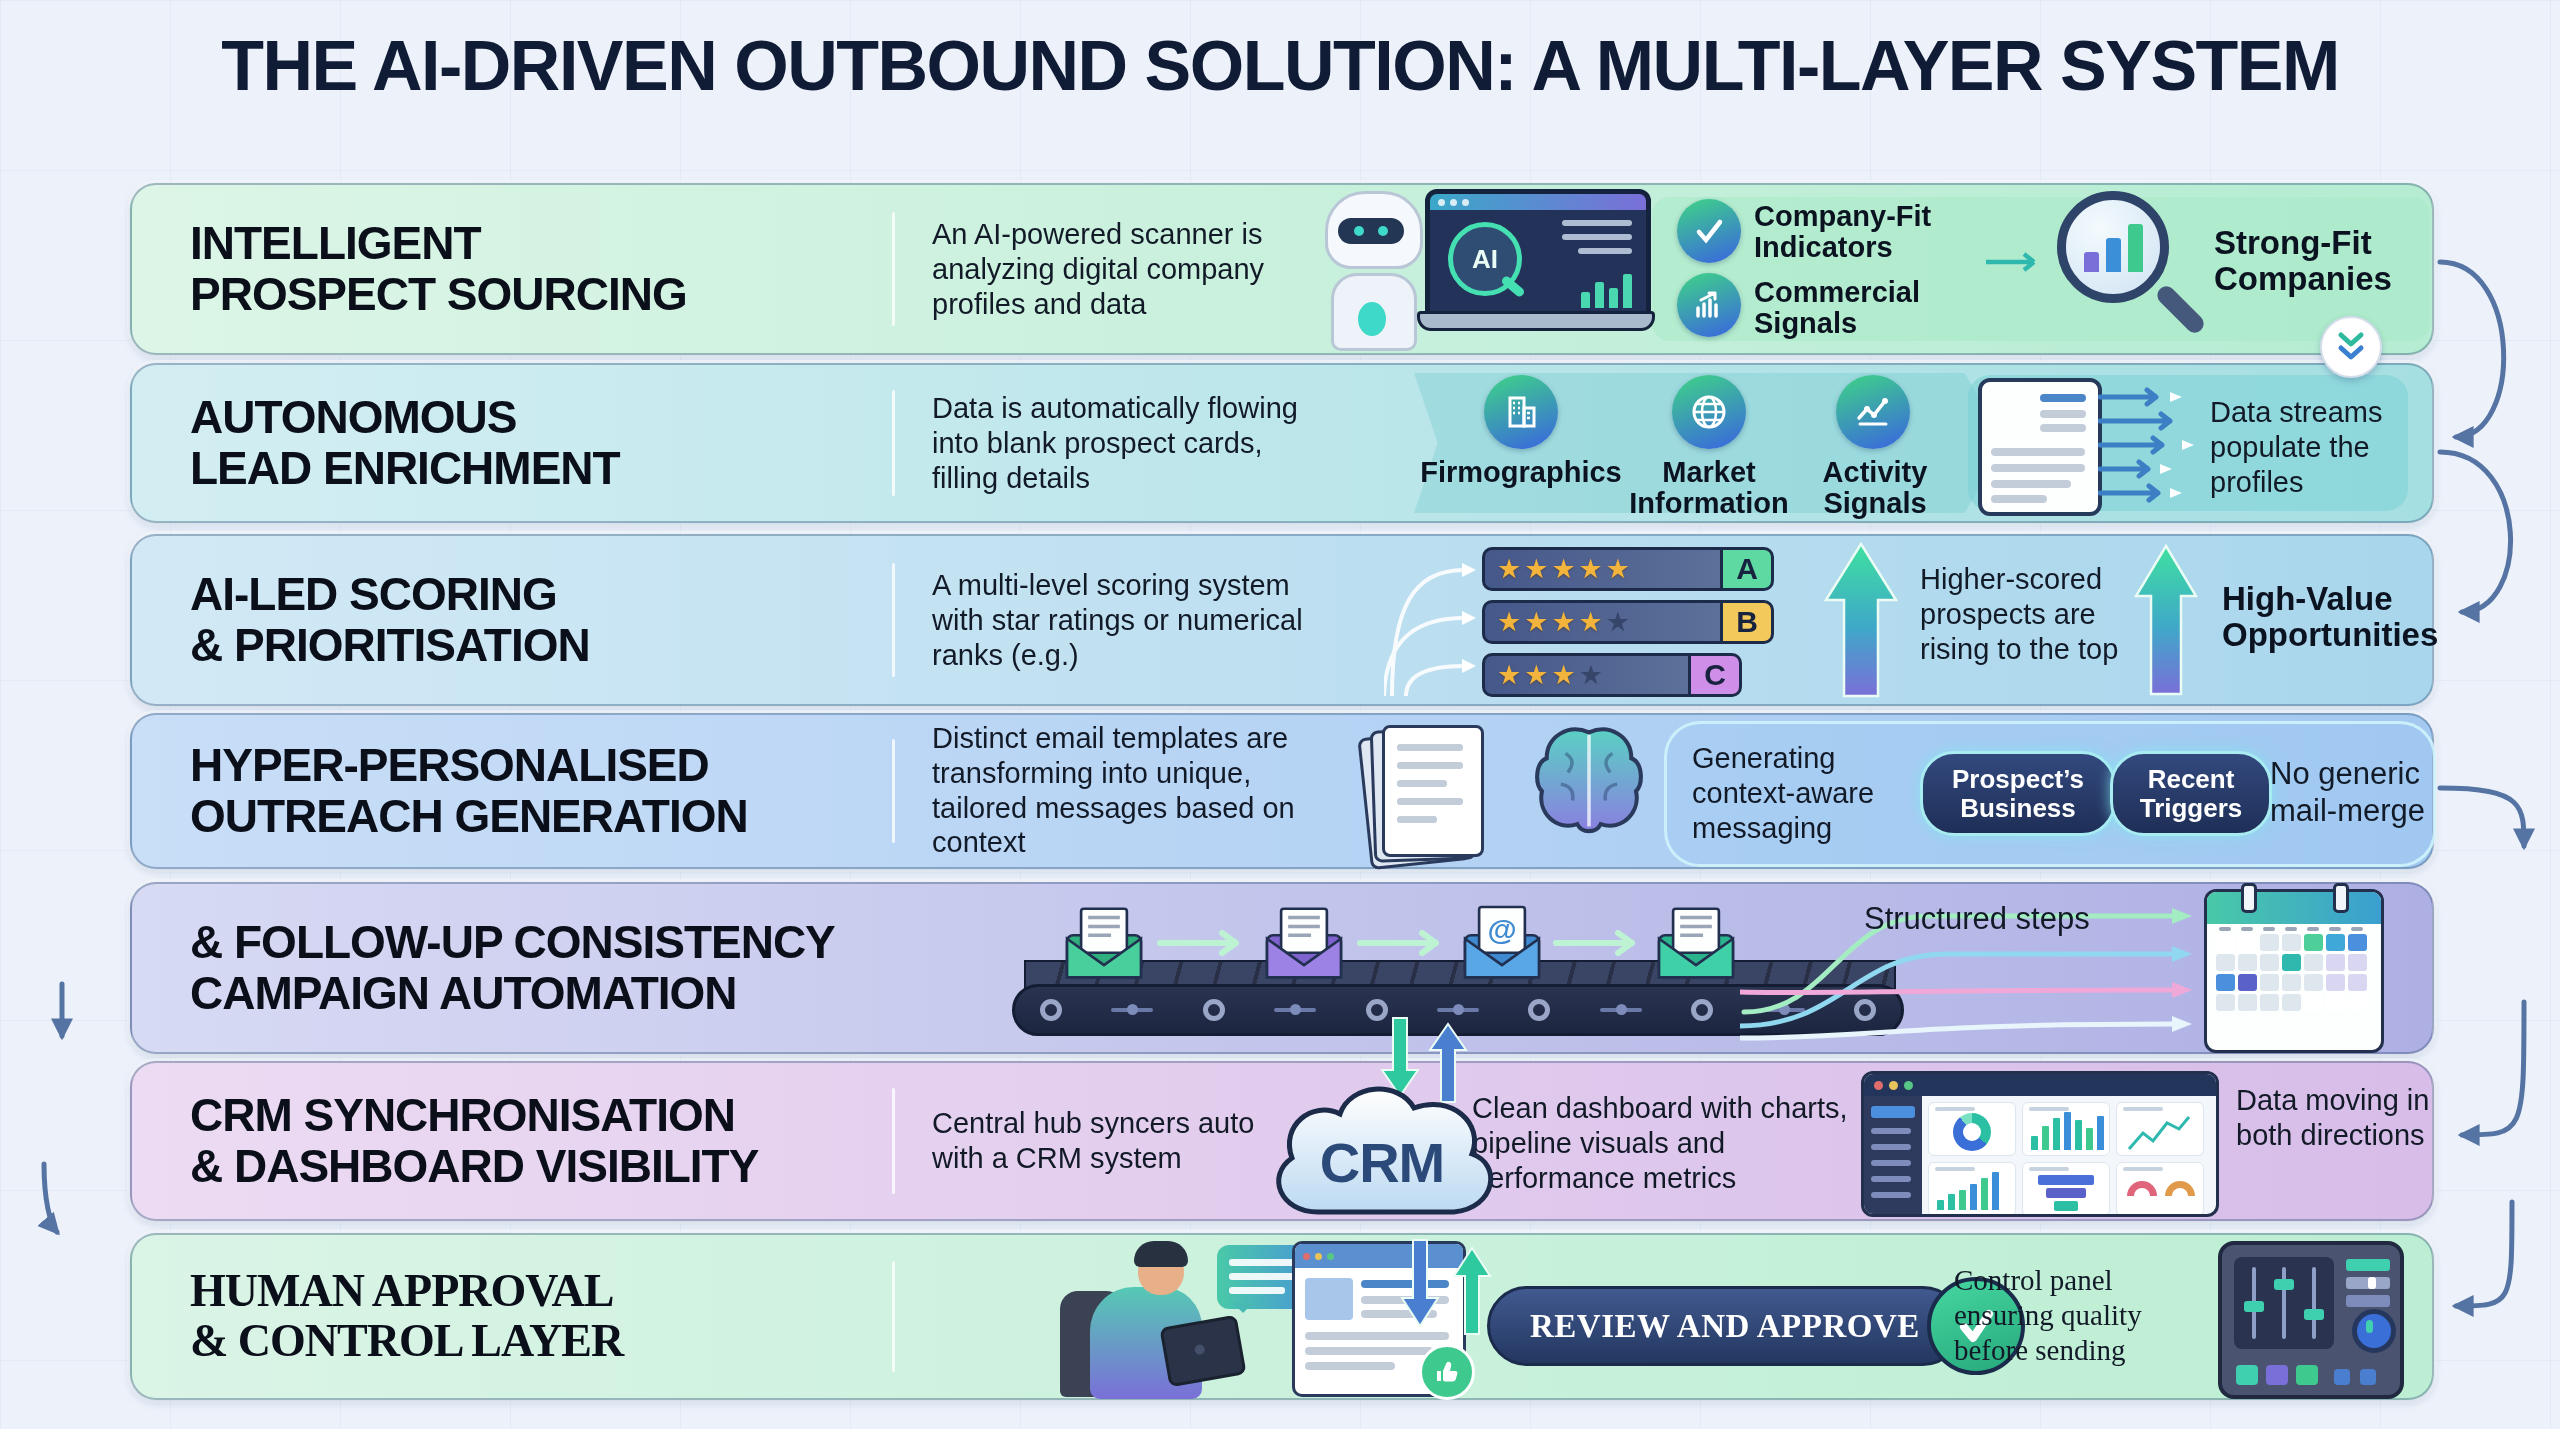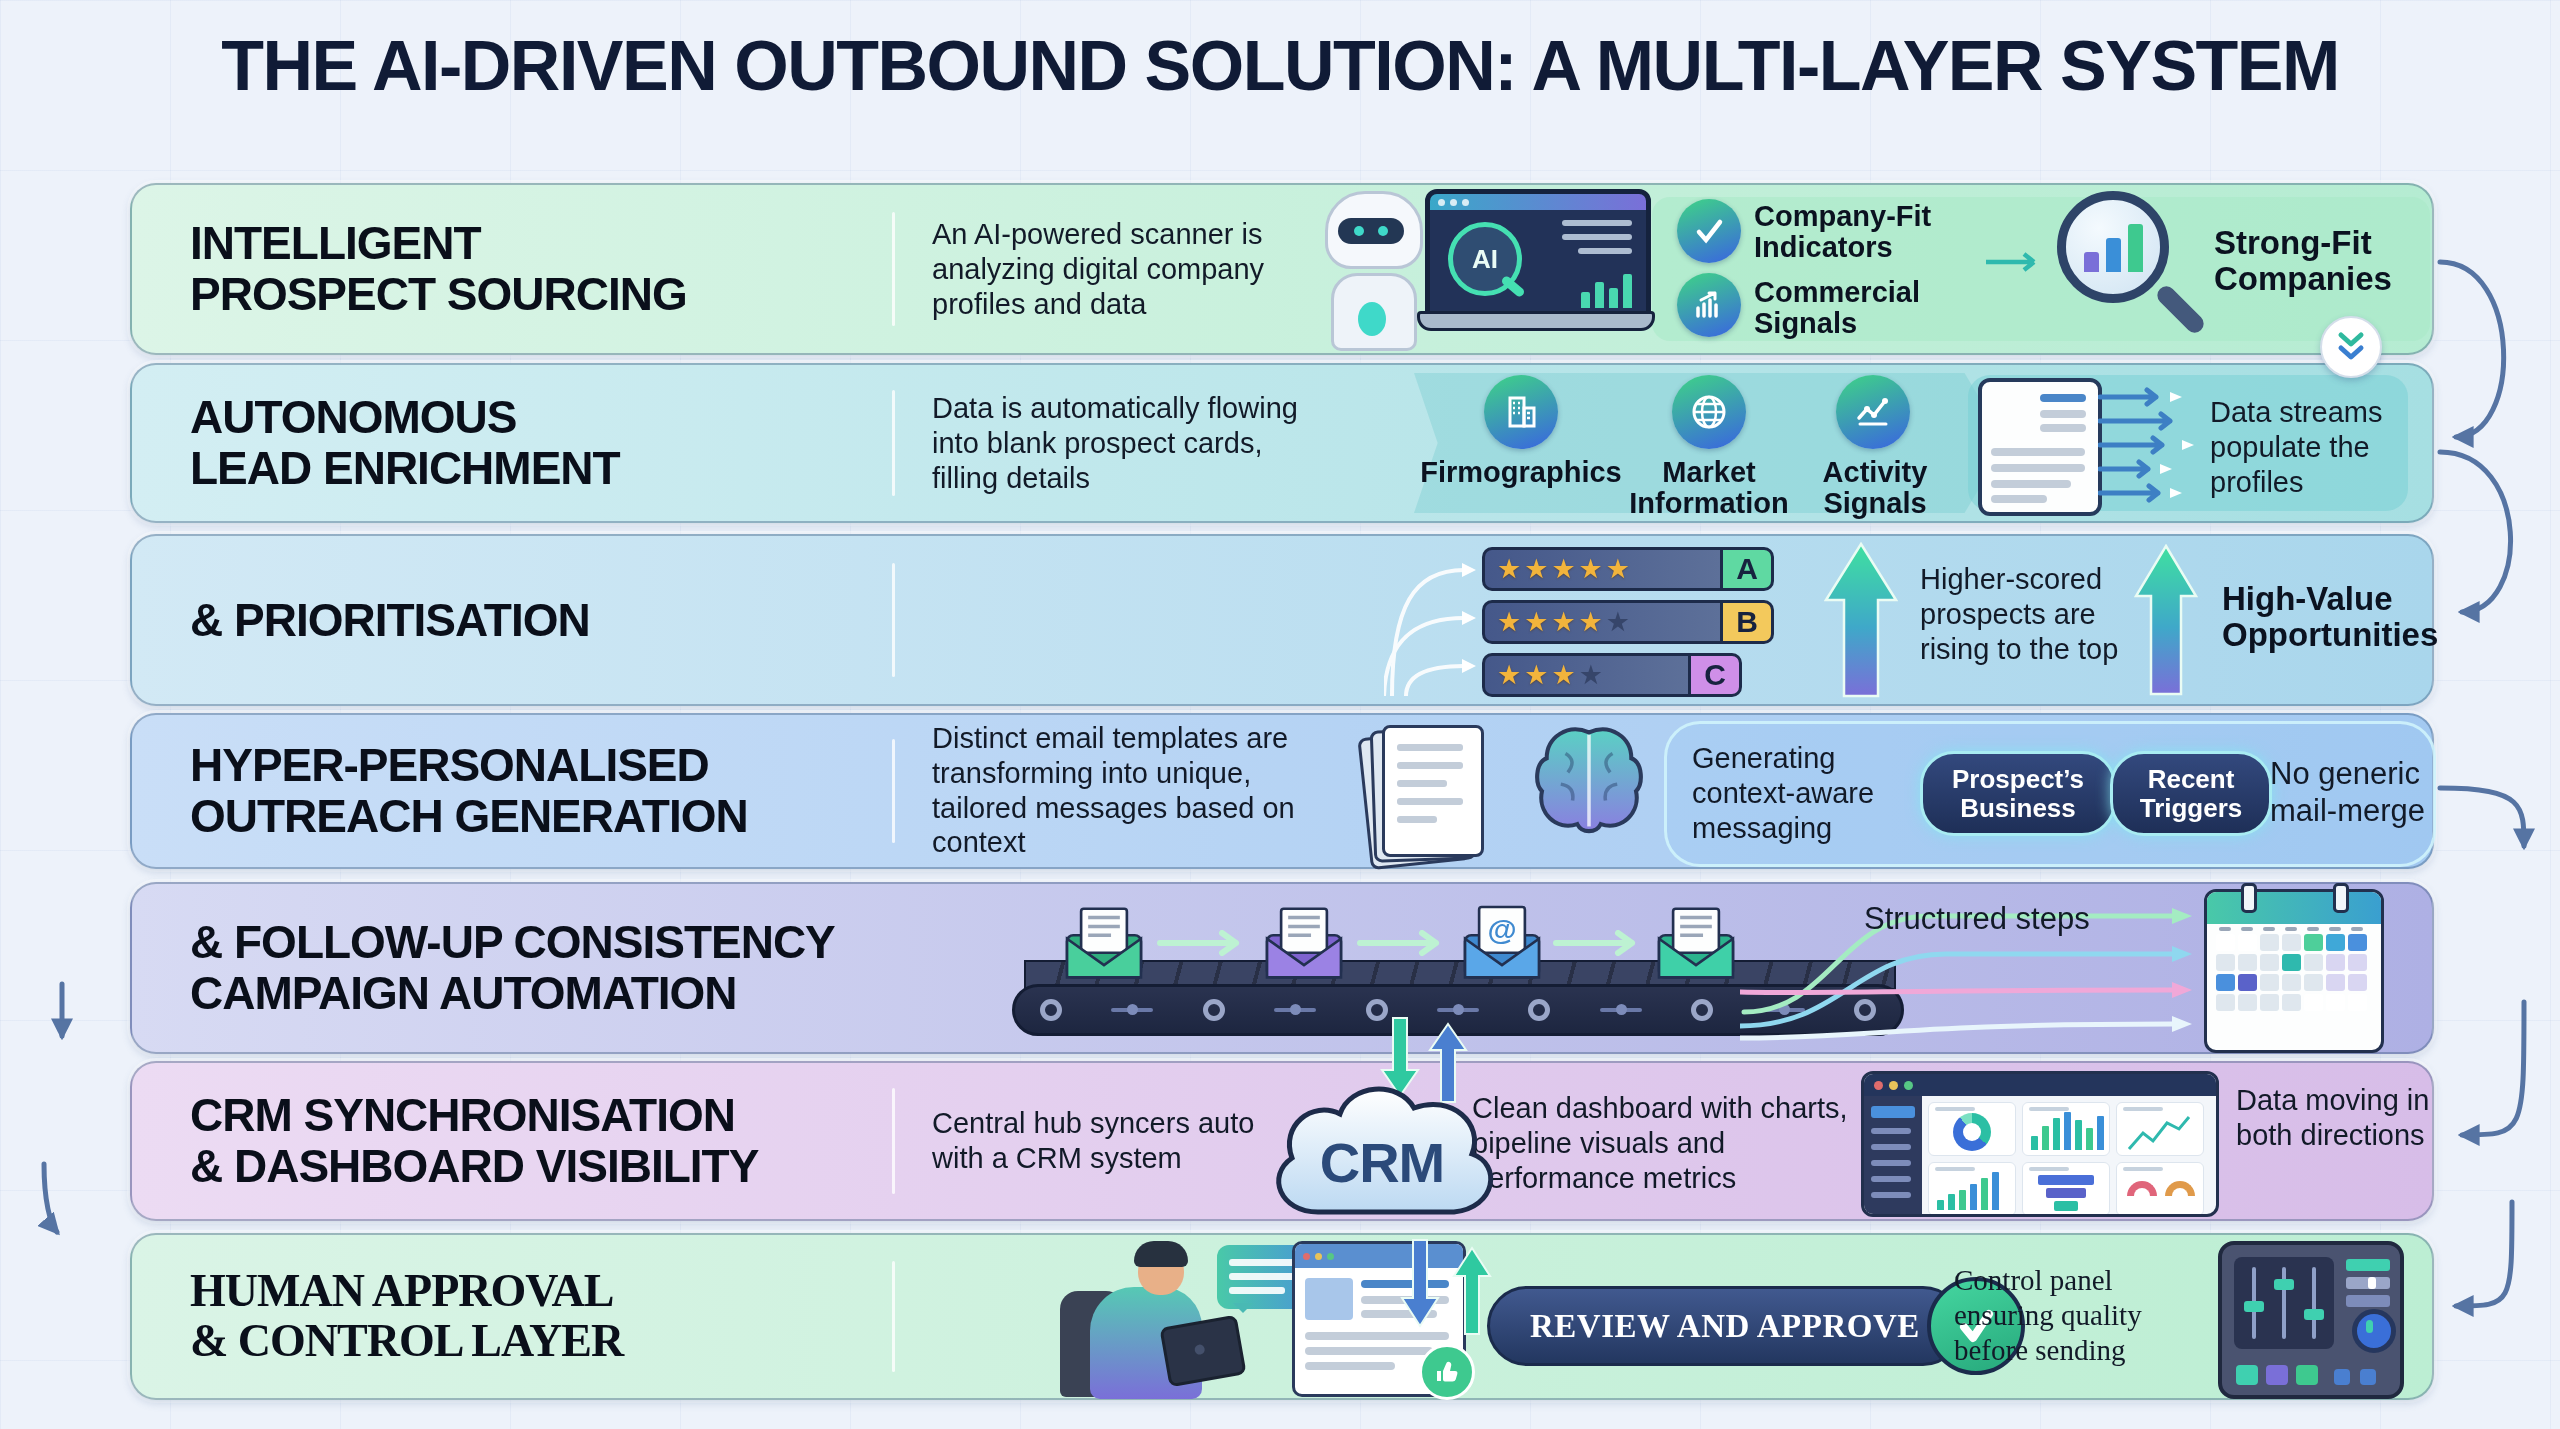--- a/index.html
+++ b/index.html
@@ -316,23 +316,25 @@
           <path d="M84 57 l12 5 -12 5 z"></path>
           <path d="M62 81 l12 5 -12 5 z"></path>
           <path d="M72 105 l12 5 -12 5 z"></path>
         </g>
     </svg>
     <div class="abs nlabel" style="left:2078px;top:30px;width:200px;">Data streams populate the profiles</div>
   </section>
 
   <section class="row r3">
     <div class="t">
+      <div>AI-LED SCORING</div>
         <div>&amp; PRIORITISATION</div>
     </div>
     <div class="dv"></div>
+    <div class="desc">A multi-level scoring system with star ratings or numerical ranks (e.g.)</div>
 
     <svg class="abs" style="left:1252px;top:10px;" width="96" height="150">
       <g stroke="#fff" stroke-width="4" fill="none" stroke-linecap="round" opacity=".9">
         <path d="M8 150 C8 60 30 24 80 24"></path>
           <path d="M0 150 C2 90 36 72 80 72"></path>
           <path d="M22 150 C22 128 44 120 80 120"></path>
       </g>
       <g fill="#fff">
           <path d="M78 17 l14 7 -14 7 z"></path>
           <path d="M78 65 l14 7 -14 7 z"></path>

